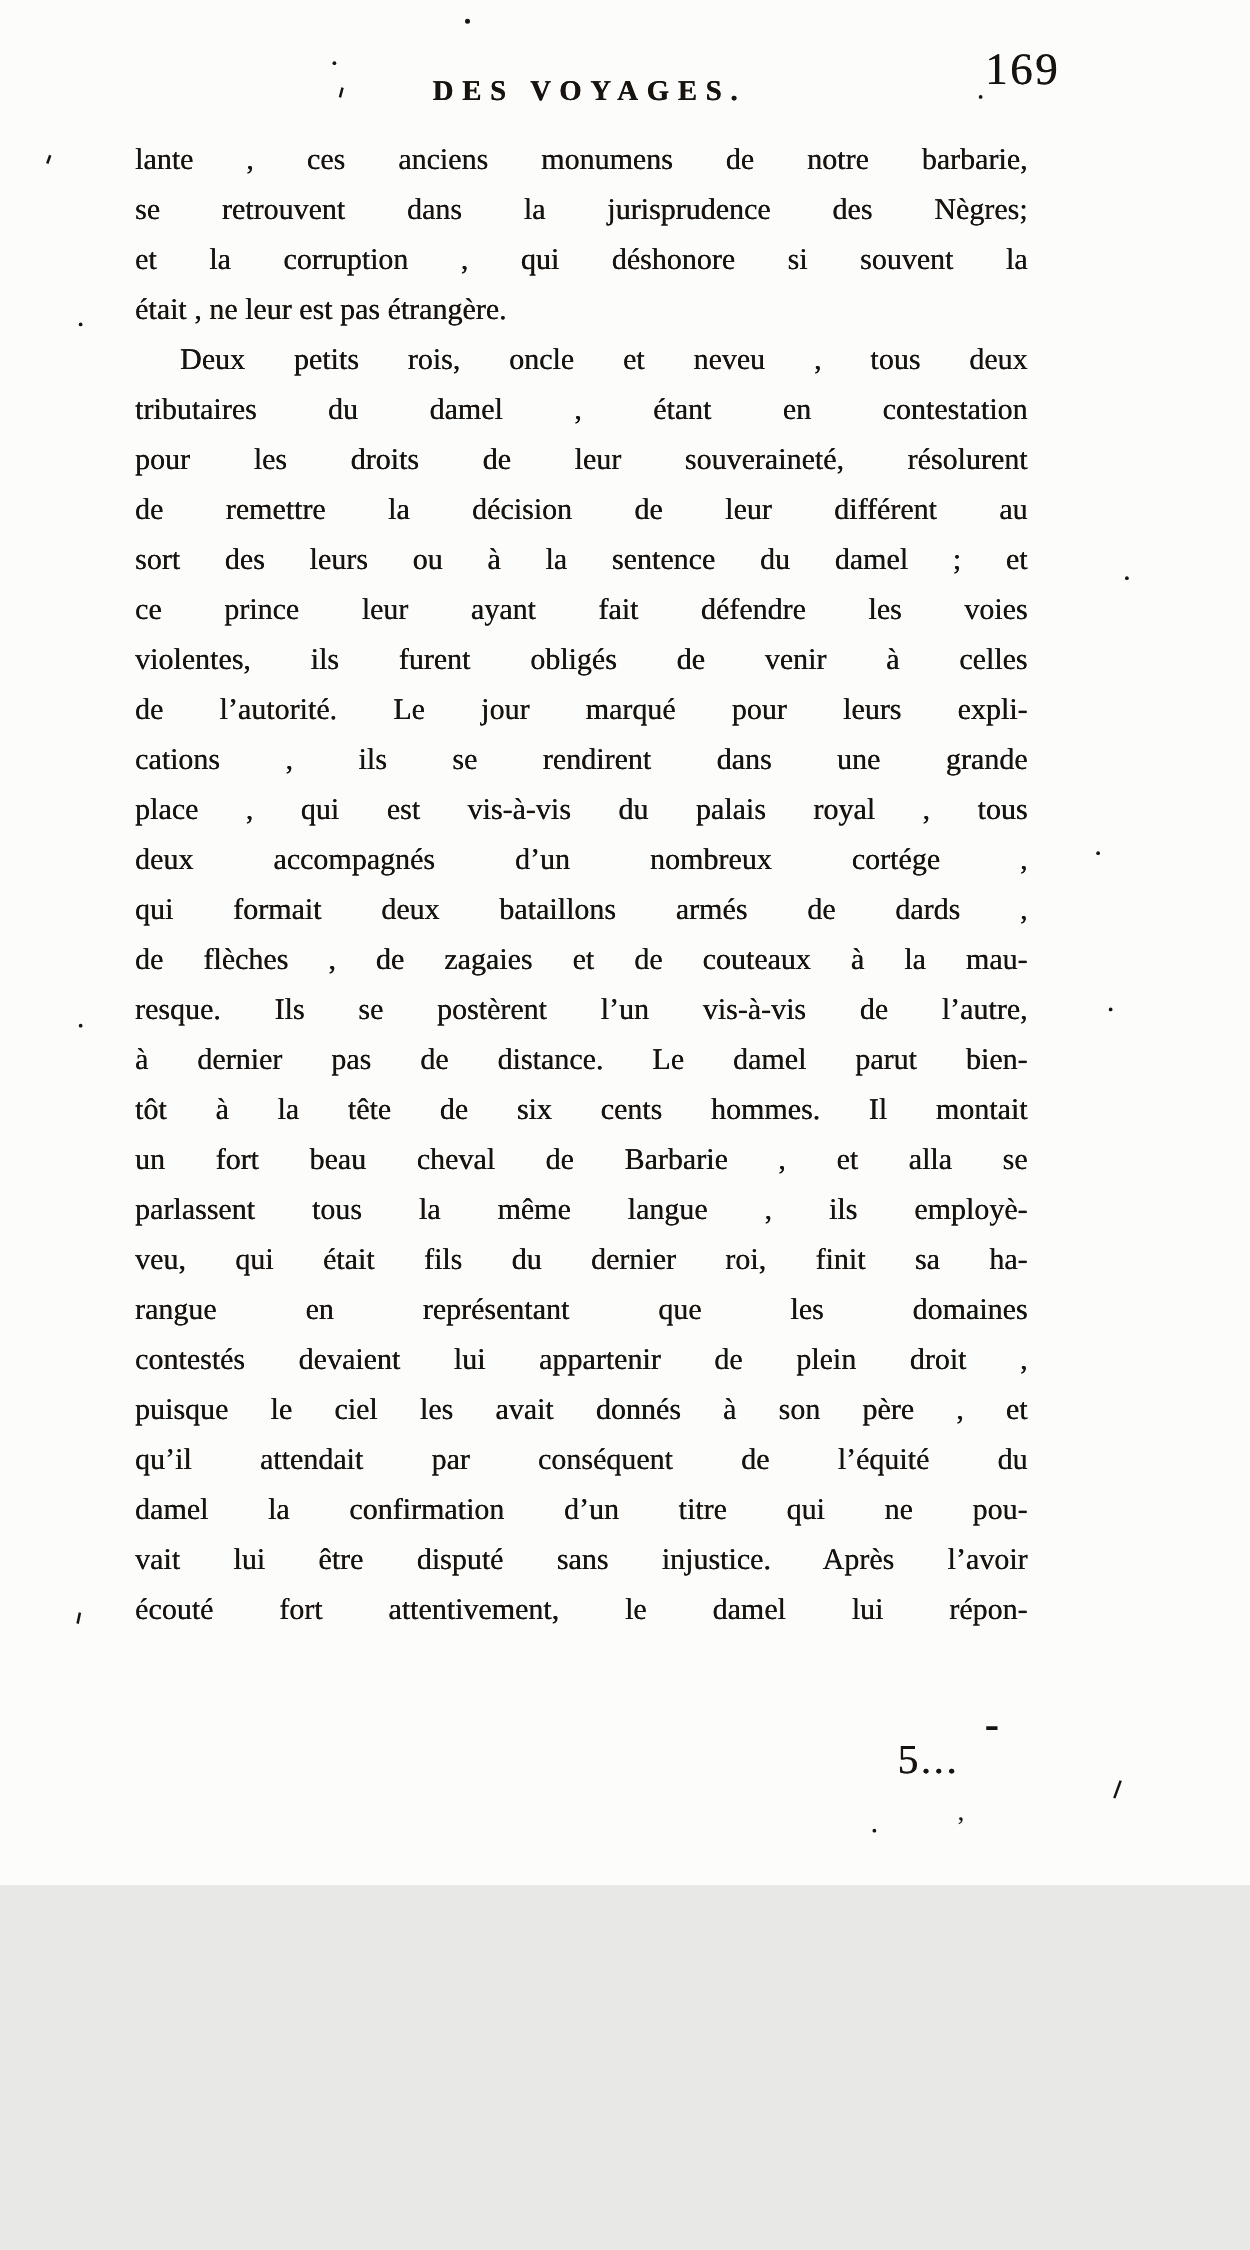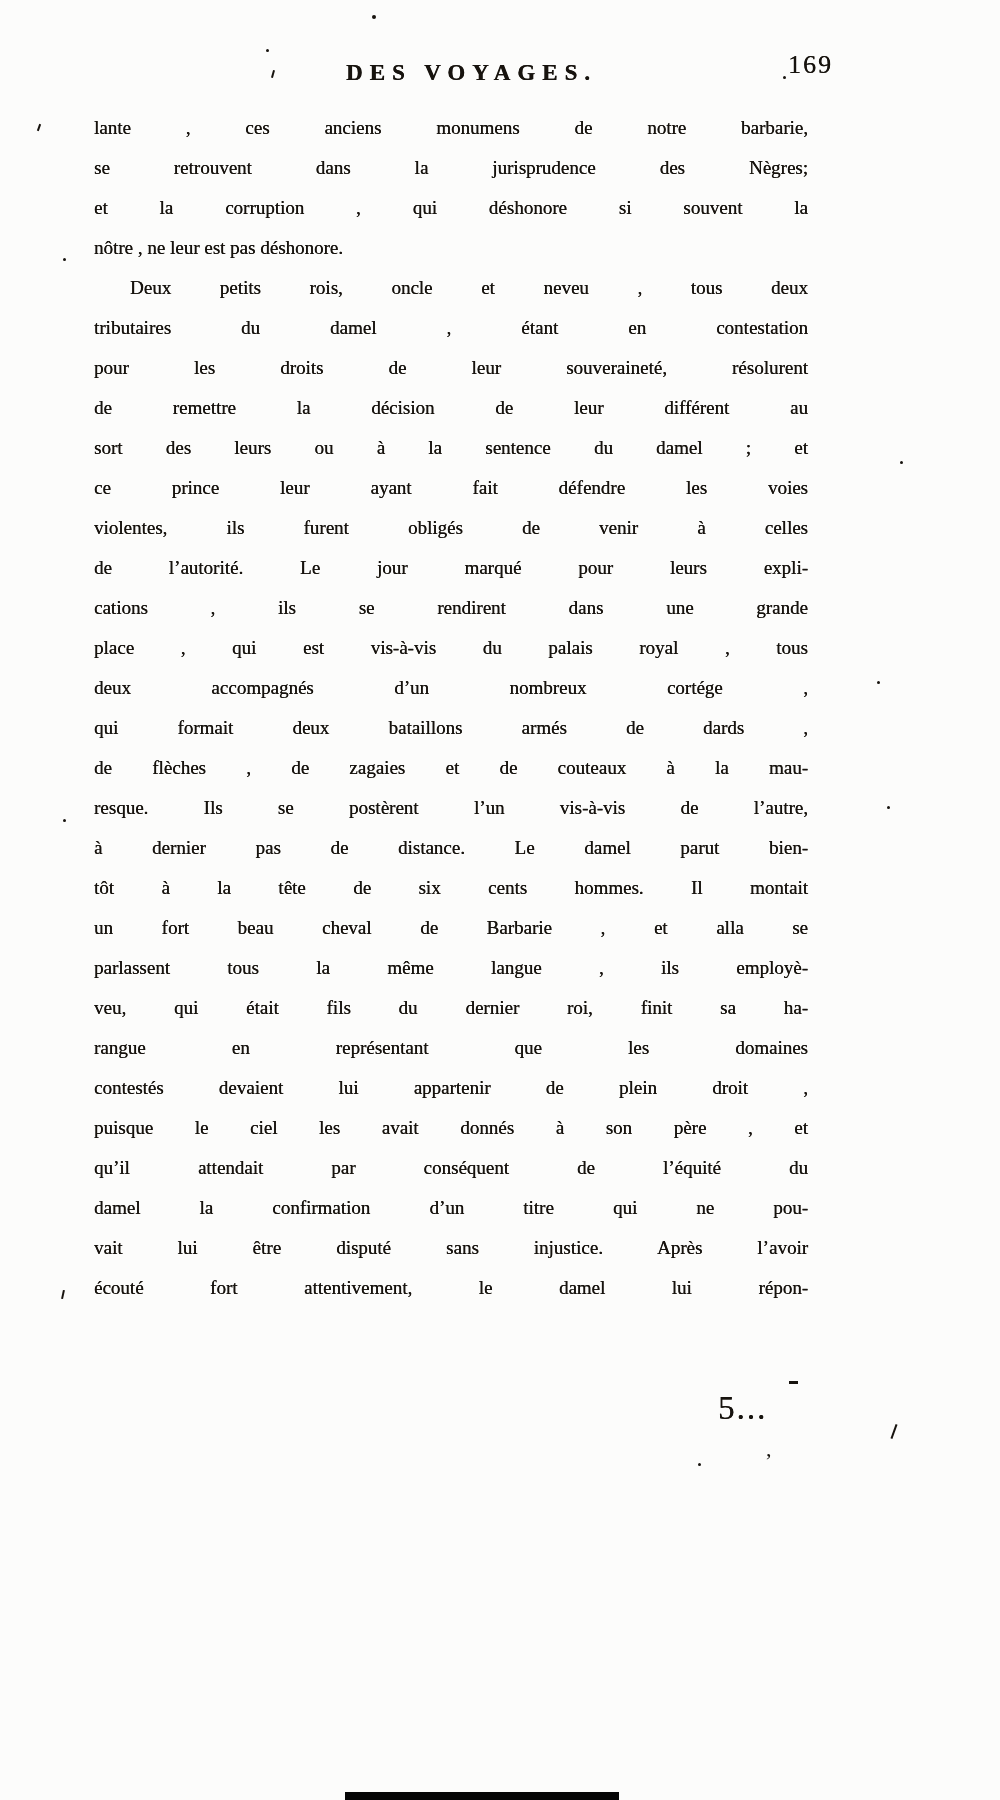--- a/index.html
+++ b/index.html
@@ -1,39 +1,39 @@
 <!DOCTYPE html>
 <html><head>
 <meta charset="utf-8">
 <style>
   html,body{margin:0;padding:0;background:#e8e8e6;}
   .page{
     position:relative;
-    width:1000px;height:1800px;
+    width:1000px;height:1508px;
     background:#fcfcfb;
     color:#17130e;
     font-family:"Liberation Serif","DejaVu Serif",serif;
     overflow:hidden;
   }
   .running-title{
     position:absolute;left:346px;top:60px;
     font-size:23px;font-weight:bold;
     letter-spacing:7px;
     text-shadow:0.3px 0 0 currentColor;
     white-space:nowrap;
   }
   .page-number{
-    position:absolute;left:788px;top:50px;
-    font-size:26px;
+    position:absolute;left:788px;top:34px;
+    font-size:36px;
     letter-spacing:2px;
     text-shadow:0.3px 0 0 currentColor;
   }
   .body-text{
-    position:absolute;left:94px;top:108px;width:714px;
-    font-size:19px;line-height:40px;
+    position:absolute;left:108px;top:108px;width:714px;
+    font-size:24px;line-height:40px;
     text-shadow:0.25px 0 0 currentColor;
   }
   .line{
     text-align:justify;
     text-align-last:justify;
   }
   .line.last{text-align-last:left;}
   .line.indent{text-indent:36px;}
   .signature{
     position:absolute;left:718px;top:1390px;
@@ -52,21 +52,21 @@
 <body>
 
 <div class="page" style="background: rgb(252, 252, 251); color: rgb(23, 19, 14);">
   <div class="running-title">DES VOYAGES.</div>
   <div class="page-number">169</div>
 
   <div class="body-text" id="body-text">
       <div class="line">lante , ces anciens monumens de notre barbarie,</div>
       <div class="line">se retrouvent dans la jurisprudence des Nègres;</div>
       <div class="line">et la corruption , qui déshonore si souvent la</div>
-      <div class="line last">nôtre , ne leur est pas déshonore.</div>
+      <div class="line last">était , ne leur est pas étrangère.</div>
       <div class="line indent">Deux petits rois, oncle et neveu , tous deux</div>
       <div class="line">tributaires du damel , étant en contestation</div>
       <div class="line">pour les droits de leur souveraineté, résolurent</div>
       <div class="line">de remettre la décision de leur différent au</div>
       <div class="line">sort des leurs ou à la sentence du damel ; et</div>
       <div class="line">ce prince leur ayant fait défendre les voies</div>
       <div class="line">violentes, ils furent obligés de venir à celles</div>
       <div class="line">de l’autorité. Le jour marqué pour leurs expli-</div>
       <div class="line">cations , ils se rendirent dans une grande</div>
       <div class="line">place , qui est vis-à-vis du palais royal , tous</div>

